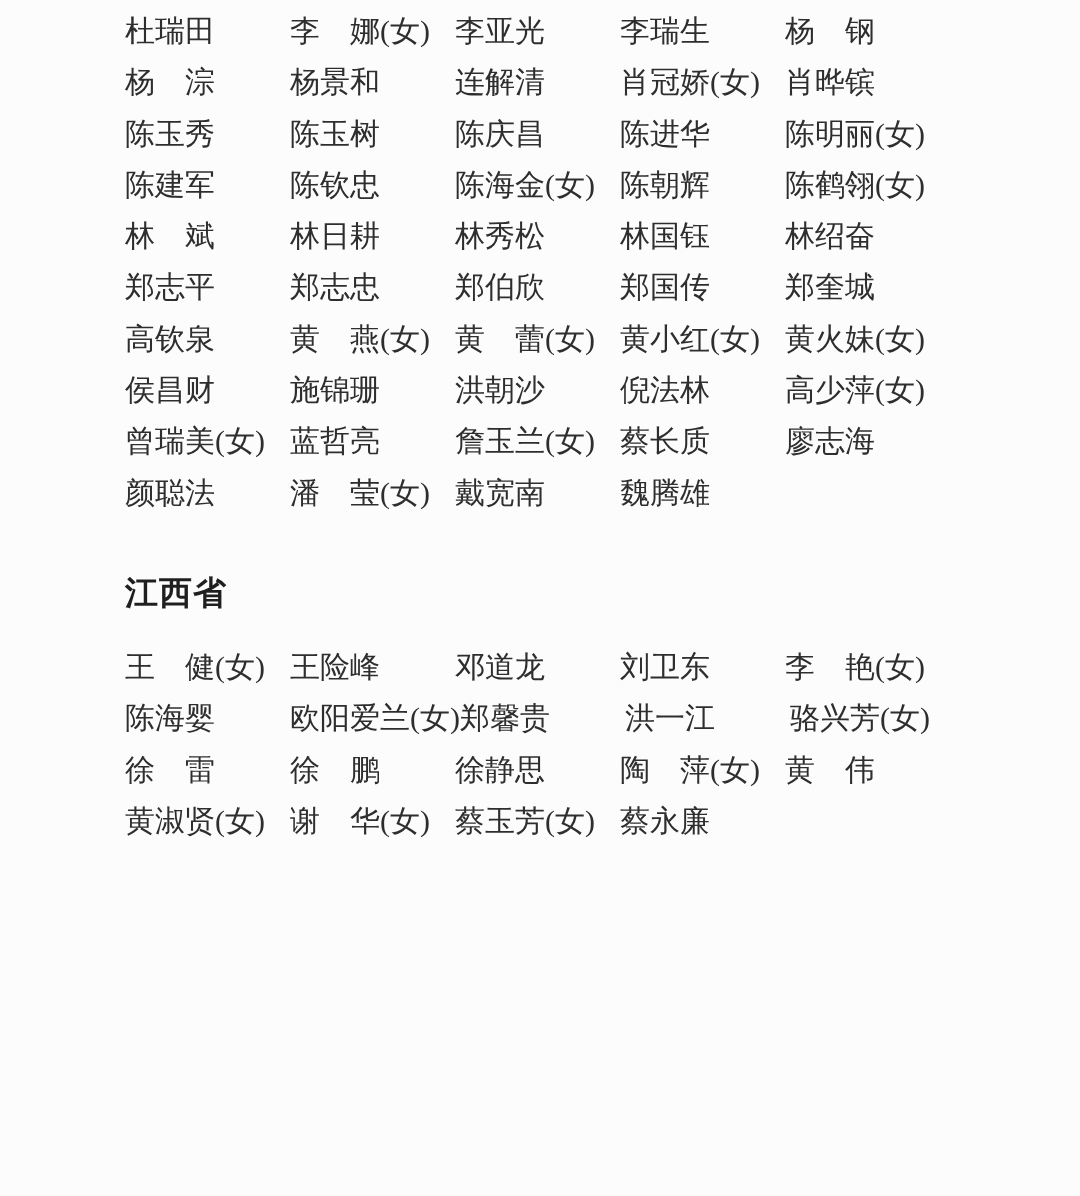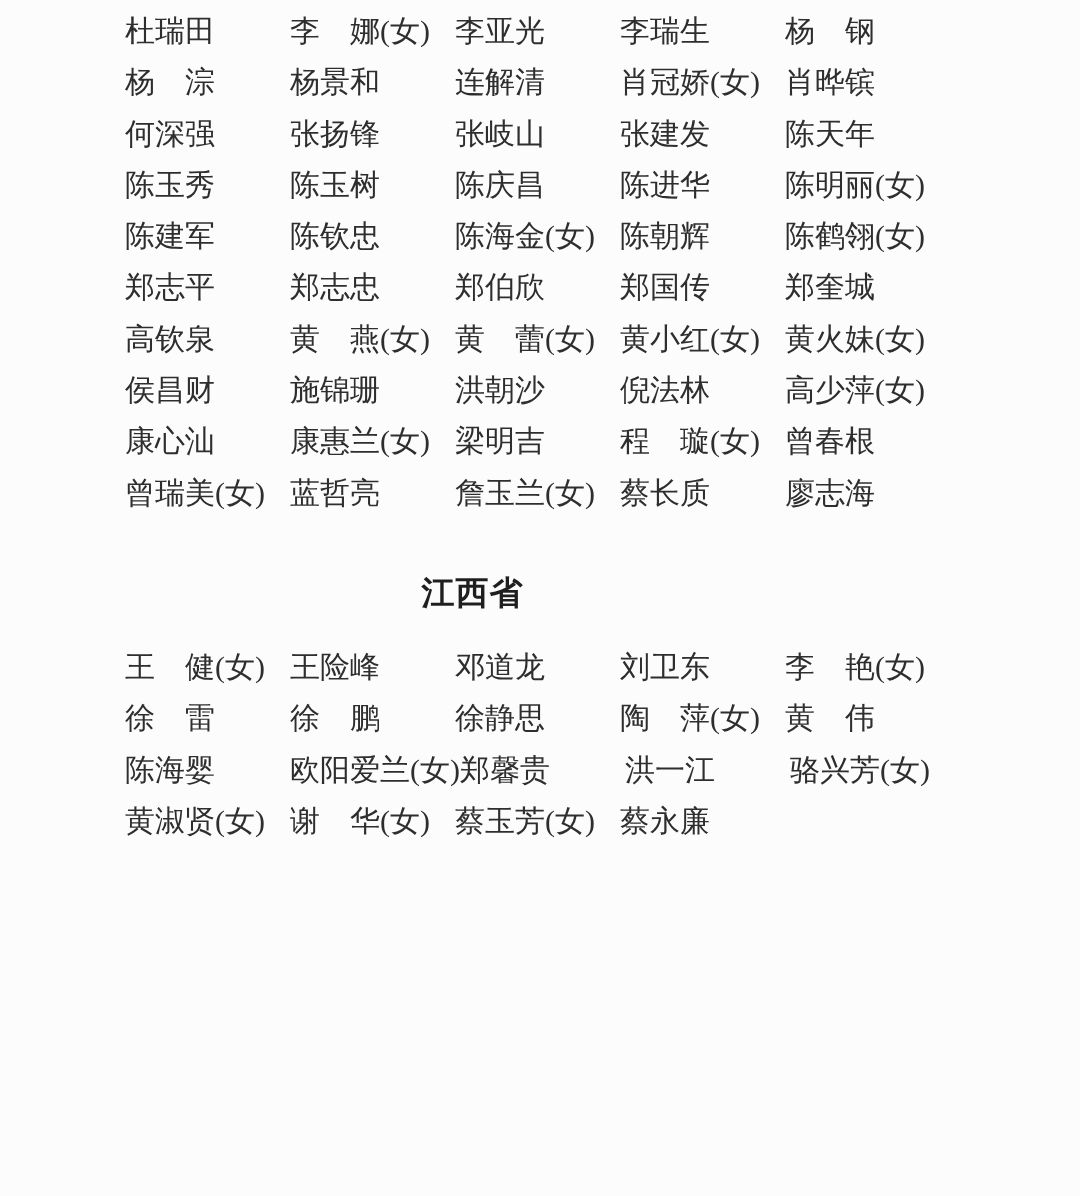--- a/index.html
+++ b/index.html
@@ -32,48 +32,48 @@
     display: inline-block;
     min-width: 165px;
     white-space: nowrap;
     vertical-align: top;
   }
   .section-header {
     margin-top: 50px;
     height: 50px;
     line-height: 50px;
     margin-bottom: 23px;
-    text-align: center;
+    text-align: left;
     font-family: "Liberation Sans", "DejaVu Sans", sans-serif;
     font-weight: 700;
     font-size: 33px;
     color: #1f1f1f;
     letter-spacing: 1px;
   }
 </style>
 </head>
 <body>
 
 <div class="page">
 
   <div class="name-list">
       <div class="row"><span class="cell">杜瑞田</span><span class="cell">李　娜(女)</span><span class="cell">李亚光</span><span class="cell">李瑞生</span><span class="cell">杨　钢</span></div>
       <div class="row"><span class="cell">杨　淙</span><span class="cell">杨景和</span><span class="cell">连解清</span><span class="cell">肖冠娇(女)</span><span class="cell">肖晔镔</span></div>
-      <div class="row"><span class="cell">何深强</span><span class="cell">张扬锋</span><span class="cell">张岐山</span><span class="cell">张建发</span><span class="cell">陈天年</span></div>
       <div class="row"><span class="cell">陈玉秀</span><span class="cell">陈玉树</span><span class="cell">陈庆昌</span><span class="cell">陈进华</span><span class="cell">陈明丽(女)</span></div>
       <div class="row"><span class="cell">陈建军</span><span class="cell">陈钦忠</span><span class="cell">陈海金(女)</span><span class="cell">陈朝辉</span><span class="cell">陈鹤翎(女)</span></div>
+      <div class="row"><span class="cell">林　斌</span><span class="cell">林日耕</span><span class="cell">林秀松</span><span class="cell">林国钰</span><span class="cell">林绍奋</span></div>
       <div class="row"><span class="cell">郑志平</span><span class="cell">郑志忠</span><span class="cell">郑伯欣</span><span class="cell">郑国传</span><span class="cell">郑奎城</span></div>
       <div class="row"><span class="cell">高钦泉</span><span class="cell">黄　燕(女)</span><span class="cell">黄　蕾(女)</span><span class="cell">黄小红(女)</span><span class="cell">黄火妹(女)</span></div>
       <div class="row"><span class="cell">侯昌财</span><span class="cell">施锦珊</span><span class="cell">洪朝沙</span><span class="cell">倪法林</span><span class="cell">高少萍(女)</span></div>
-      <div class="row"><span class="cell">康心汕</span><span class="cell">康惠兰(女)</span><span class="cell">梁明吉</span><span class="cell">程　璇(女)</span><span class="cell">曾春根</span></div>
       <div class="row"><span class="cell">曾瑞美(女)</span><span class="cell">蓝哲亮</span><span class="cell">詹玉兰(女)</span><span class="cell">蔡长质</span><span class="cell">廖志海</span></div>
+      <div class="row"><span class="cell">颜聪法</span><span class="cell">潘　莹(女)</span><span class="cell">戴宽南</span><span class="cell">魏腾雄</span></div>
     </div>
 
   <div class="section-header">江西省</div>
 
   <div class="name-list">
       <div class="row"><span class="cell">王　健(女)</span><span class="cell">王险峰</span><span class="cell">邓道龙</span><span class="cell">刘卫东</span><span class="cell">李　艳(女)</span></div>
+      <div class="row"><span class="cell">陈海婴</span><span class="cell">欧阳爱兰(女)</span><span class="cell">郑馨贵</span><span class="cell">洪一江</span><span class="cell">骆兴芳(女)</span></div>
       <div class="row"><span class="cell">徐　雷</span><span class="cell">徐　鹏</span><span class="cell">徐静思</span><span class="cell">陶　萍(女)</span><span class="cell">黄　伟</span></div>
-      <div class="row"><span class="cell">陈海婴</span><span class="cell">欧阳爱兰(女)</span><span class="cell">郑馨贵</span><span class="cell">洪一江</span><span class="cell">骆兴芳(女)</span></div>
       <div class="row"><span class="cell">黄淑贤(女)</span><span class="cell">谢　华(女)</span><span class="cell">蔡玉芳(女)</span><span class="cell">蔡永廉</span></div>
     </div>
 
 </div>
 
 </body></html>

